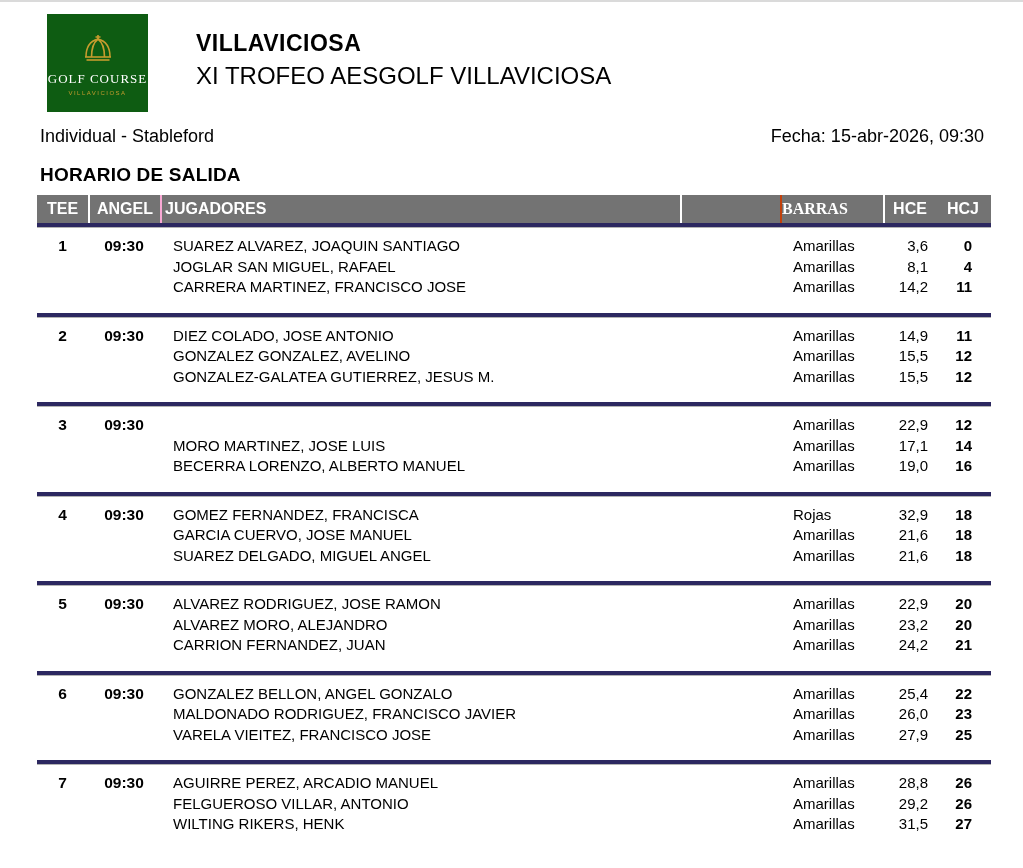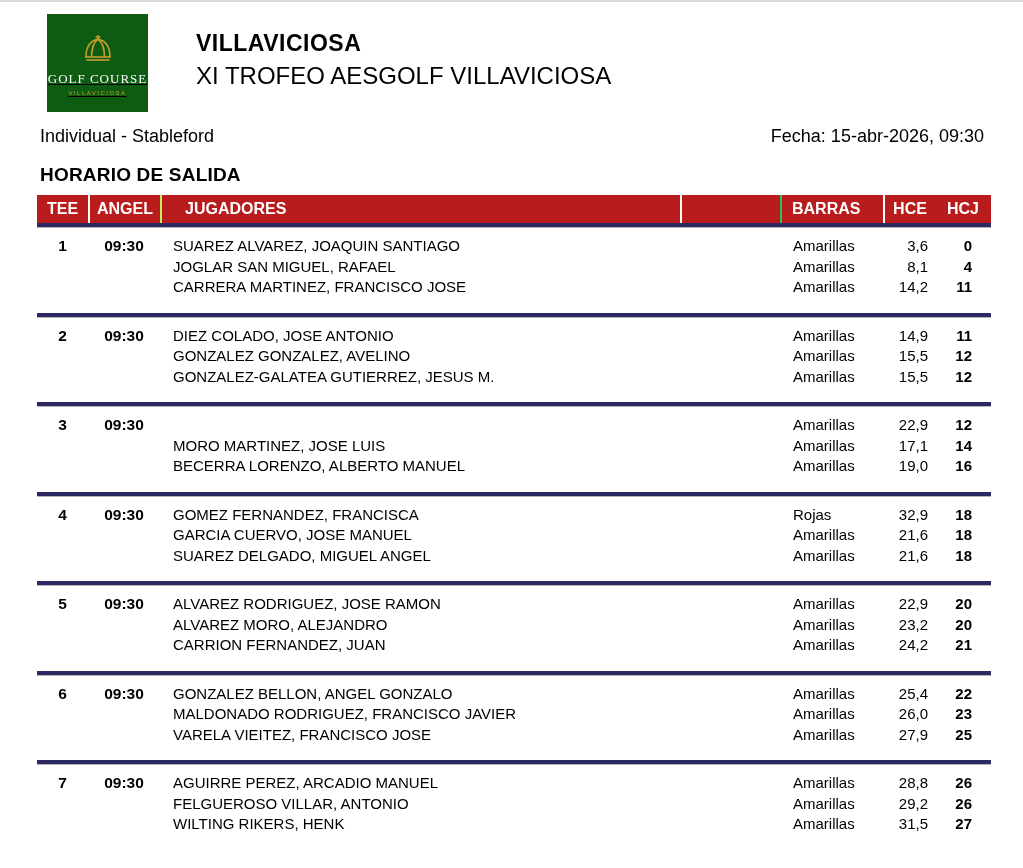--- a/index.html
+++ b/index.html
@@ -2,44 +2,44 @@
 <html><head>
 <meta charset="utf-8">
 <style>
   * { margin:0; padding:0; box-sizing:border-box; }
   html,body { background:#fff; }
   body { font-family:"Liberation Sans","DejaVu Sans",sans-serif; color:#000; }
   .page { width:1023px; height:868px; background:#fff; border-top:2px solid #dadada; position:relative; overflow:hidden; }
 
   
   .hdr { display:flex; align-items:flex-start; padding:12px 0 0 47px; }
-  .logo { width:101px; height:98px; background:#0e5c12; display:flex; flex-direction:column; align-items:center; justify-content:center; flex:0 0 auto;text-decoration:underline; }
+  .logo { width:101px; height:98px; background:#0e5c12; display:flex; flex-direction:column; align-items:center; justify-content:center; flex:0 0 auto; }
   .logo .crown { margin-bottom:4px; }
   .logo .l1 { font-family:"Liberation Serif","DejaVu Serif",serif; color:#ffffff; font-size:13px; letter-spacing:1px; white-space:nowrap; }
   .logo .l2 { color:#c79c2e; font-size:6px; letter-spacing:1.5px; margin-top:3px; white-space:nowrap; }
   .titles { margin:16px 0 0 48px; }
   .title { font-size:23px; font-weight:bold; letter-spacing:.5px; }
   .subtitle { font-size:24px; margin-top:5px; }
 
   
   .inforow { display:flex; justify-content:space-between; margin:14px 39px 0 40px; font-size:18px; }
 
   
   .secttl { margin:17px 0 0 40px; font-size:19px; font-weight:bold; letter-spacing:.2px; }
 
   
   .tbl { margin:9px 0 0 37px; width:954px; }
   .thead, .grows { display:grid; grid-template-columns:51px 72px 520px 100px 103px 52px 56px; }
-  .thead { height:28px; background:#b91c1c; color:#fff; font-weight:bold; font-size:16px; }
+  .thead { height:28px; background:#737373; color:#fff; font-weight:bold; font-size:16px; }
   .thead > div { display:flex; align-items:center; height:100%; }
   .th-tee  { justify-content:center; }
   .th-hora { justify-content:center; border-left:2px solid #fff; }
-  .th-jug  { padding-left:23px; border-left:2px solid #bef264; }
+  .th-jug  { padding-left:3px; border-left:2px solid #f9a8d4; }
   .th-empty{ border-left:2px solid #fff; }
-  .th-barras{ padding-left:10px; border-left:2px solid #22c55e; }
+  .th-barras{ padding-left:0; border-left:2px solid #c2410c;font-family:Liberation Serif, serif; }
   .th-hce  { justify-content:center; border-left:2px solid #fff; }
   .th-hcj  { justify-content:center; }
 
   .group:first-of-type { margin-top:12px; }
   .gsep { height:5px; background:#2c2860; border-bottom:1px solid #b3b3b3; }
   .grows { grid-auto-rows:20.5px; line-height:20.5px; font-size:15px; padding:8px 0 15px 0; }
   .c-tee   { grid-column:1; text-align:center; font-weight:bold; font-size:15.5px; }
   .c-hora  { grid-column:2; text-align:center; font-weight:bold; font-size:15.5px; }
   .c-name  { grid-column:3; padding-left:13px; white-space:nowrap; overflow:hidden; }
   .c-barras{ grid-column:5; padding-left:13px; }

